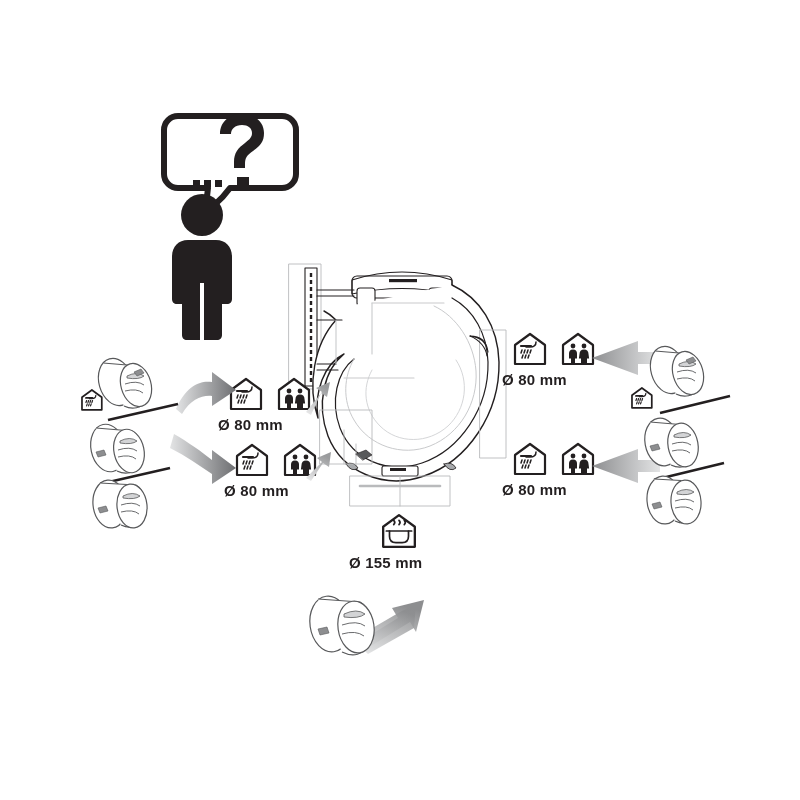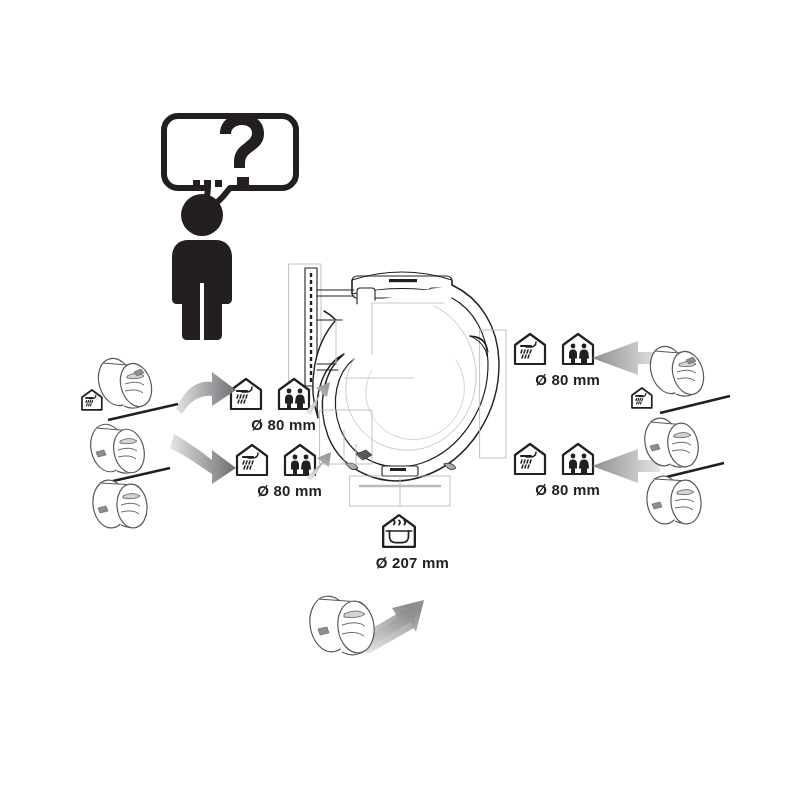--- a/index.html
+++ b/index.html
@@ -6,21 +6,21 @@
   body{width:800px;height:800px;font-family:"Liberation Sans",sans-serif;overflow:hidden;}
   #stage{position:relative;width:800px;height:800px;}
   .abs{position:absolute;}
   .lbl{
     font-family:"Liberation Sans",sans-serif;
     font-weight:bold;
     font-size:15px;
     color:#231f20;
     letter-spacing:.2px;
     white-space:nowrap;
-    text-align:right;
+    text-align:left;
   }
   .roomgroup{position:absolute;display:flex;align-items:flex-end;gap:6px;}
   svg{display:block;overflow:visible;}
 </style>
 </head>
 <body>
 
 <div id="stage">
 
   <div class="abs" style="left:160px;top:100px;width:140px;height:240px;">
@@ -251,21 +251,21 @@
 
   <div class="abs" style="left:380px;top:512px;">
     <svg width="38" height="38" viewBox="0 0 36 36">
       <path d="M3 14 L18 3 L33 14 V33 H3 Z" fill="#ffffff" stroke="#231f20" stroke-width="2.2" stroke-linejoin="round"></path>
       <g stroke="#231f20" stroke-width="1.6" fill="none" stroke-linecap="round">
         <path d="M13 12 q2 -2 0 -4 M18 12 q2 -2 0 -4 M23 12 q2 -2 0 -4"></path>
         <path d="M9 18 h18 v5 q0 6 -6 6 h-6 q-6 0 -6 -6 z"></path>
         <path d="M9 18 h-3 M27 18 h3"></path>
       </g>
     </svg>
-    <div class="lbl" style="position:absolute;left:-31px;top:42px;width:100px;">Ø 207 mm</div>
+    <div class="lbl" style="position:absolute;left:-31px;top:42px;width:100px;">Ø 155 mm</div>
   </div>
 
   <svg class="abs" style="left:0;top:0;" width="800" height="800" viewBox="0 0 800 800">
     <defs>
       <linearGradient id="gL1" x1="0" y1="0" x2="1" y2="0">
         <stop offset="0%" stop-color="#e3e4e5"></stop>
           <stop offset="100%" stop-color="#6d6e71"></stop>
       </linearGradient>
       <linearGradient id="gL2" x1="0" y1="0" x2="1" y2="0">
         <stop offset="0%" stop-color="#e3e4e5"></stop>

